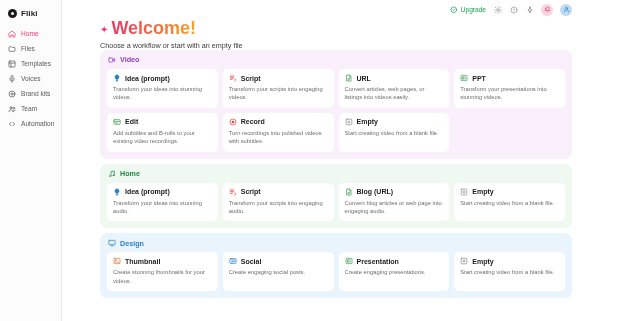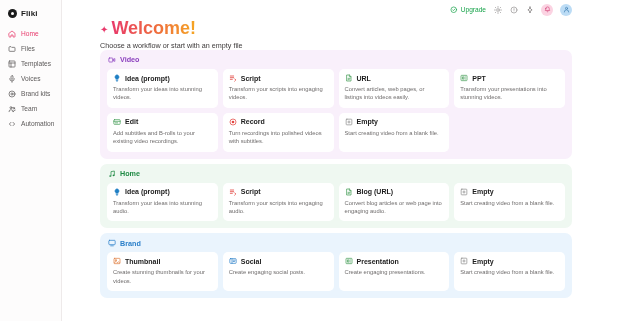--- a/index.html
+++ b/index.html
@@ -425,21 +425,21 @@
       </section>
 
       <section class="section design">
         <div class="sec-head">
           <span>
             <svg viewBox="0 0 24 24" fill="none" stroke="#2a7fc9" stroke-width="2.2" stroke-linecap="round" stroke-linejoin="round">
                 <rect x="2.5" y="4" width="19" height="13" rx="2"></rect>
                 <path d="M8 20.5h8"></path>
               </svg>
           </span>
-          <span class="sec-title">Brand</span>
+          <span class="sec-title">Design</span>
         </div>
         <div class="grid">
 
           <div class="card">
             <div class="card-head">
               <span>
                 <svg viewBox="0 0 24 24" fill="none" stroke="#e07b3c" stroke-width="2.1" stroke-linecap="round" stroke-linejoin="round">
                     <rect x="3" y="4" width="18" height="16" rx="2"></rect>
                     <circle cx="8.5" cy="9.5" r="1.6"></circle>
                     <path d="M4 18l5-5 4 4 3-2.5 4 3.5"></path>

